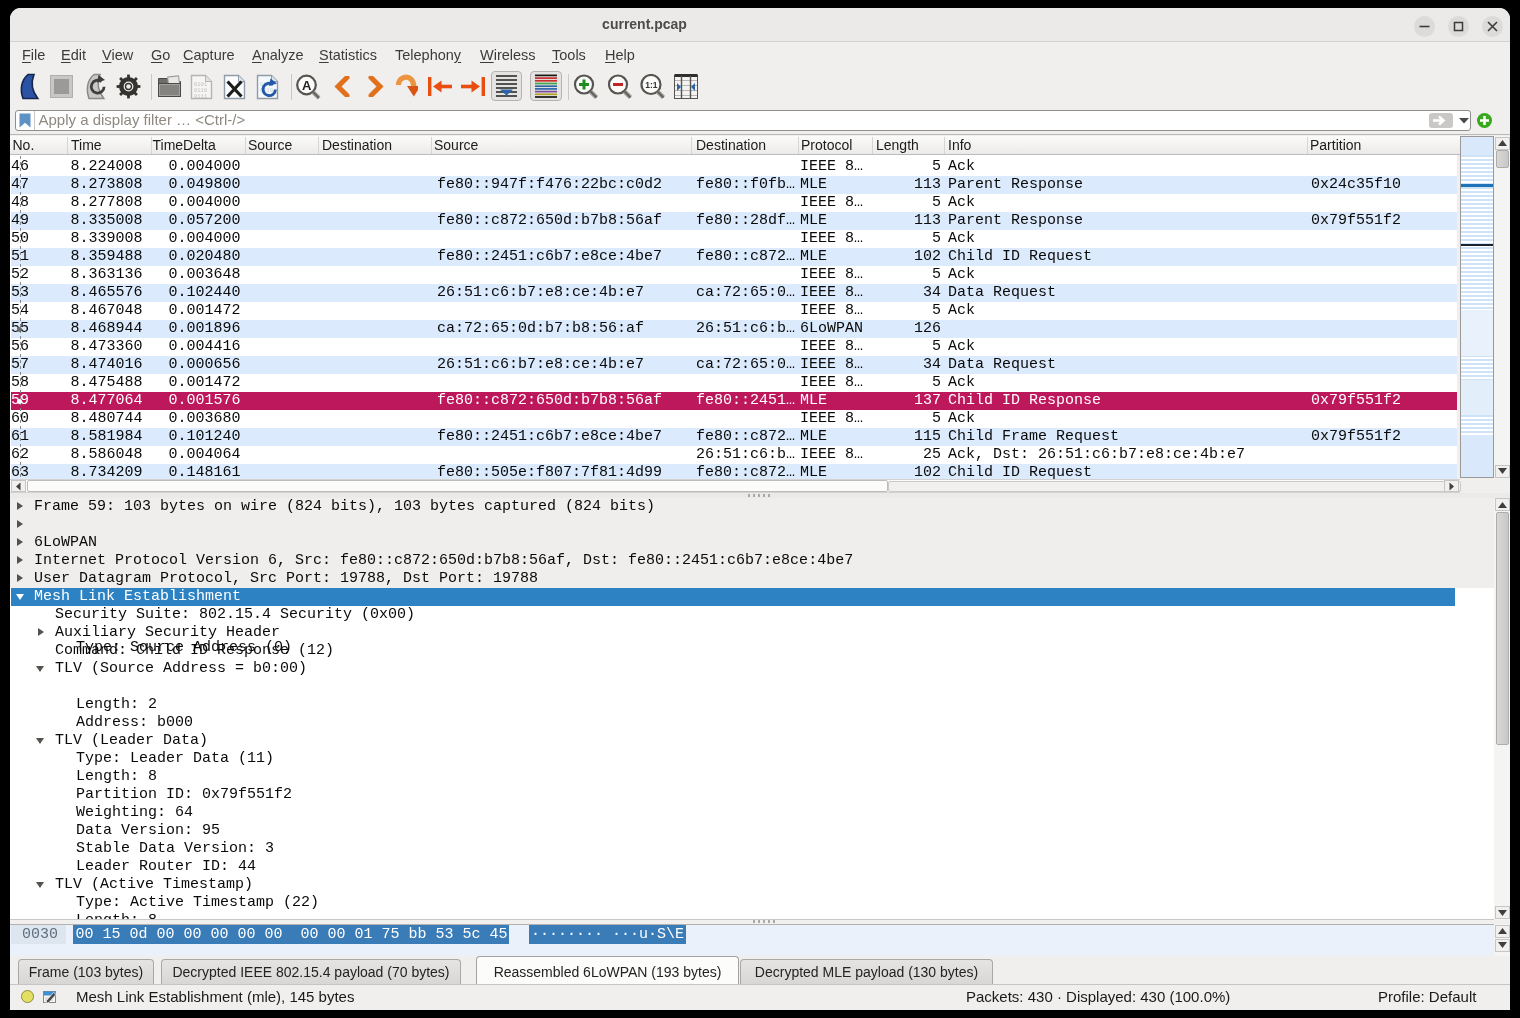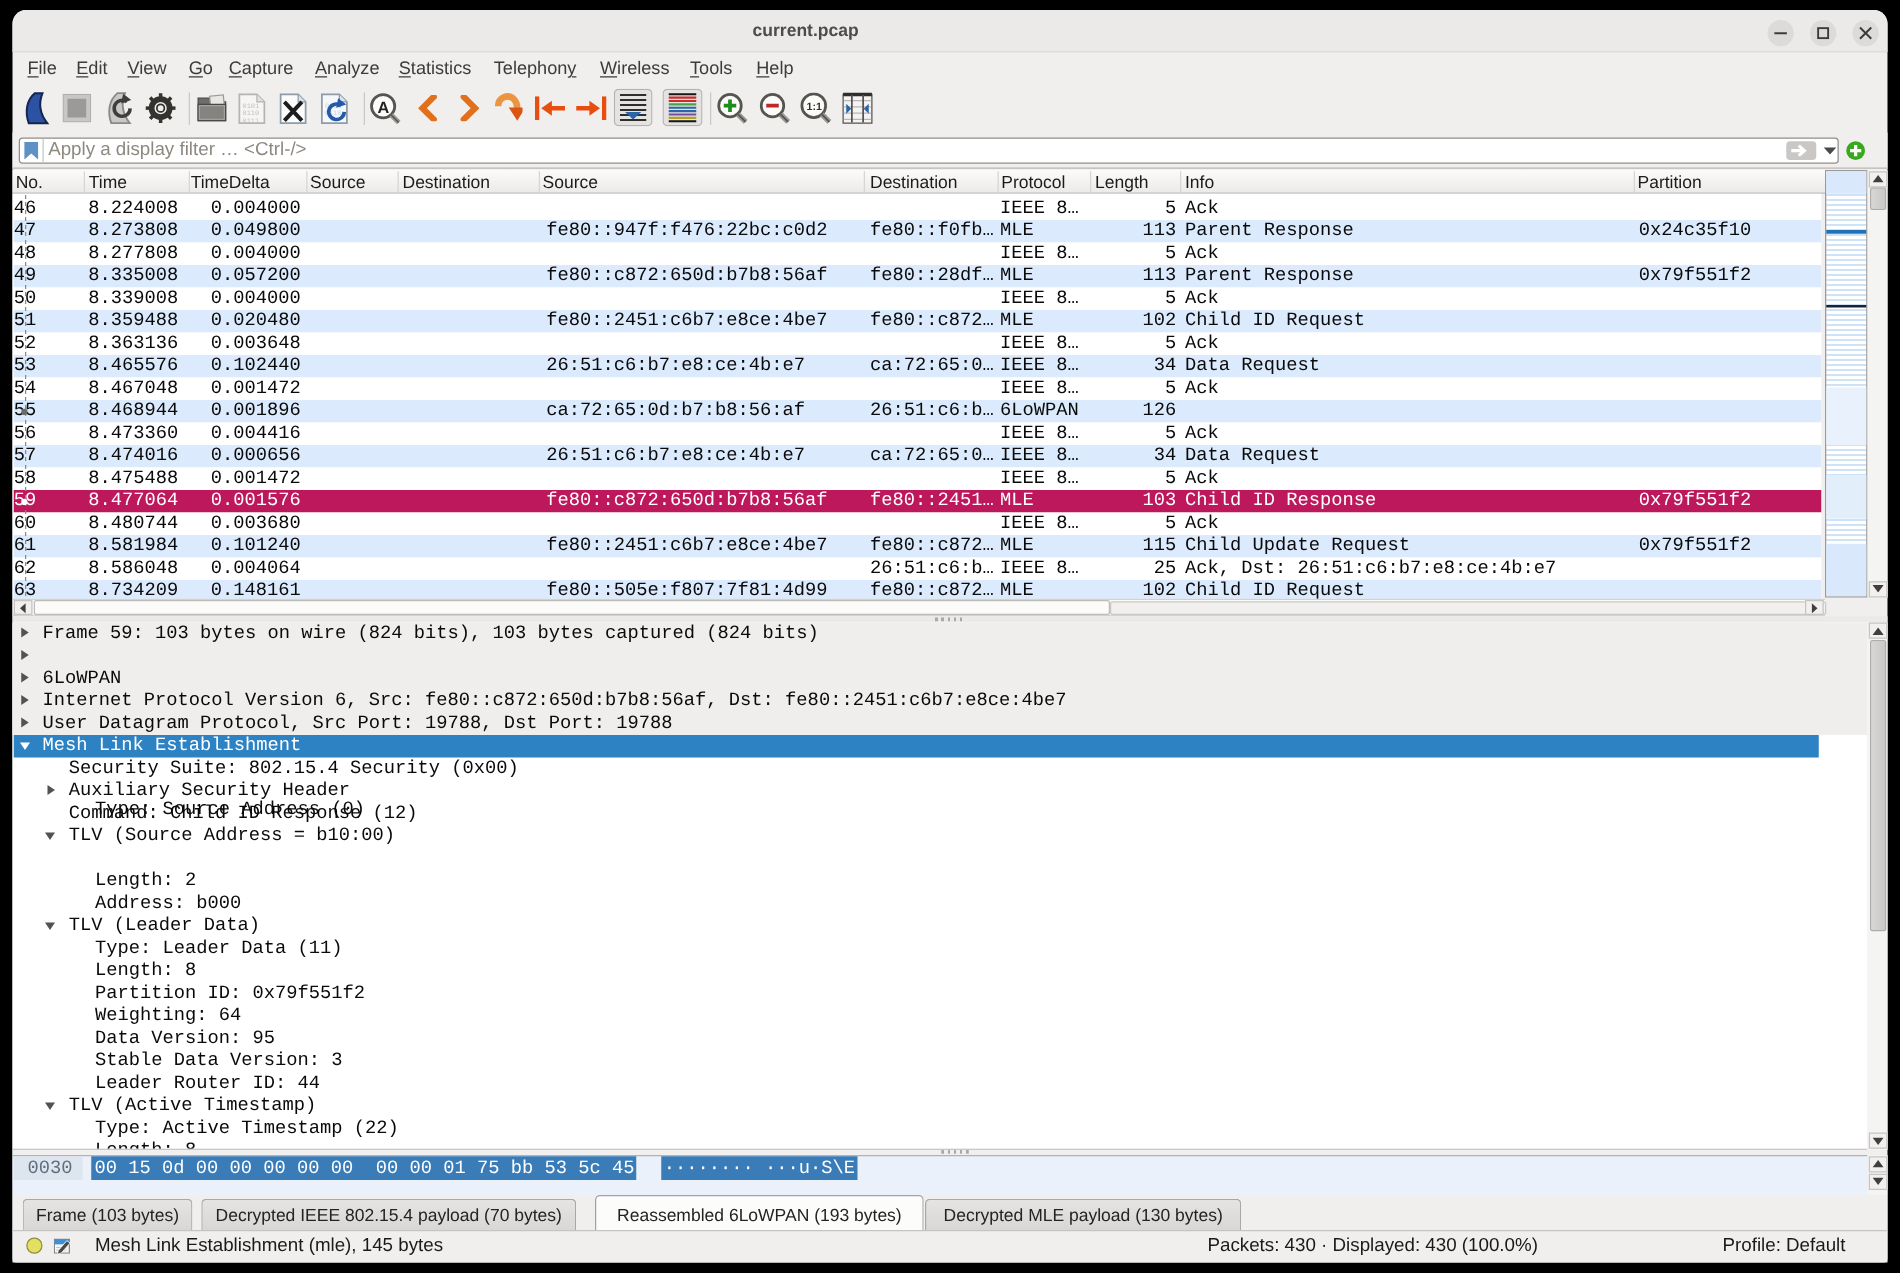--- a/index.html
+++ b/index.html
@@ -389,41 +389,41 @@
     <i class="cl">5</i>
     <i class="ci">Ack</i>
   </div>
 <div class="r sel" style="top:392.1px">
     <i class="cn">59</i>
     <i class="ct">8.477064</i>
     <i class="cd">0.001576</i>
     <i class="cs">fe80::c872:650d:b7b8:56af</i>
     <i class="cx">fe80::2451…</i>
     <i class="cp">MLE</i>
-    <i class="cl">103</i>
+    <i class="cl">137</i>
     <i class="ci">Child ID Response</i>
     <i class="cq">0x79f551f2</i>
   </div>
 <div class="r zw" style="top:410.2px">
     <i class="cn">60</i>
     <i class="ct">8.480744</i>
     <i class="cd">0.003680</i>
     <i class="cp">IEEE 8…</i>
     <i class="cl">5</i>
     <i class="ci">Ack</i>
   </div>
 <div class="r zb" style="top:428.2px">
     <i class="cn">61</i>
     <i class="ct">8.581984</i>
     <i class="cd">0.101240</i>
     <i class="cs">fe80::2451:c6b7:e8ce:4be7</i>
     <i class="cx">fe80::c872…</i>
     <i class="cp">MLE</i>
     <i class="cl">115</i>
-    <i class="ci">Child Update Request</i>
+    <i class="ci">Child Frame Request</i>
     <i class="cq">0x79f551f2</i>
   </div>
 <div class="r zw" style="top:446.3px">
     <i class="cn">62</i>
     <i class="ct">8.586048</i>
     <i class="cd">0.004064</i>
     <i class="cx">26:51:c6:b…</i>
     <i class="cp">IEEE 8…</i>
     <i class="cl">25</i>
     <i class="ci">Ack, Dst: 26:51:c6:b7:e8:ce:4b:e7</i>
@@ -484,21 +484,21 @@
   </div>
 <div class="tl" style="top:623.5px">
     <b class="ar" style="left:26.5px"></b>
     <span style="left:44px">Auxiliary Security Header</span>
   </div>
 <div class="tl" style="top:641.5px">
     <span style="left:44px">Command: Child ID Response (12)</span>
   </div>
 <div class="tl" style="top:659.5px">
     <b class="ad" style="left:25.0px;border-top-color:#54524e"></b>
-    <span style="left:44px">TLV (Source Address = b10:00)</span>
+    <span style="left:44px">TLV (Source Address = b0:00)</span>
   </div>
 <div class="tl" style="top:639px">
     <span style="left:65px">Type: Source Address (0)</span>
   </div>
 <div class="tl" style="top:695.5px">
     <span style="left:65px">Length: 2</span>
   </div>
 <div class="tl" style="top:713.5px">
     <span style="left:65px">Address: b000</span>
   </div>

